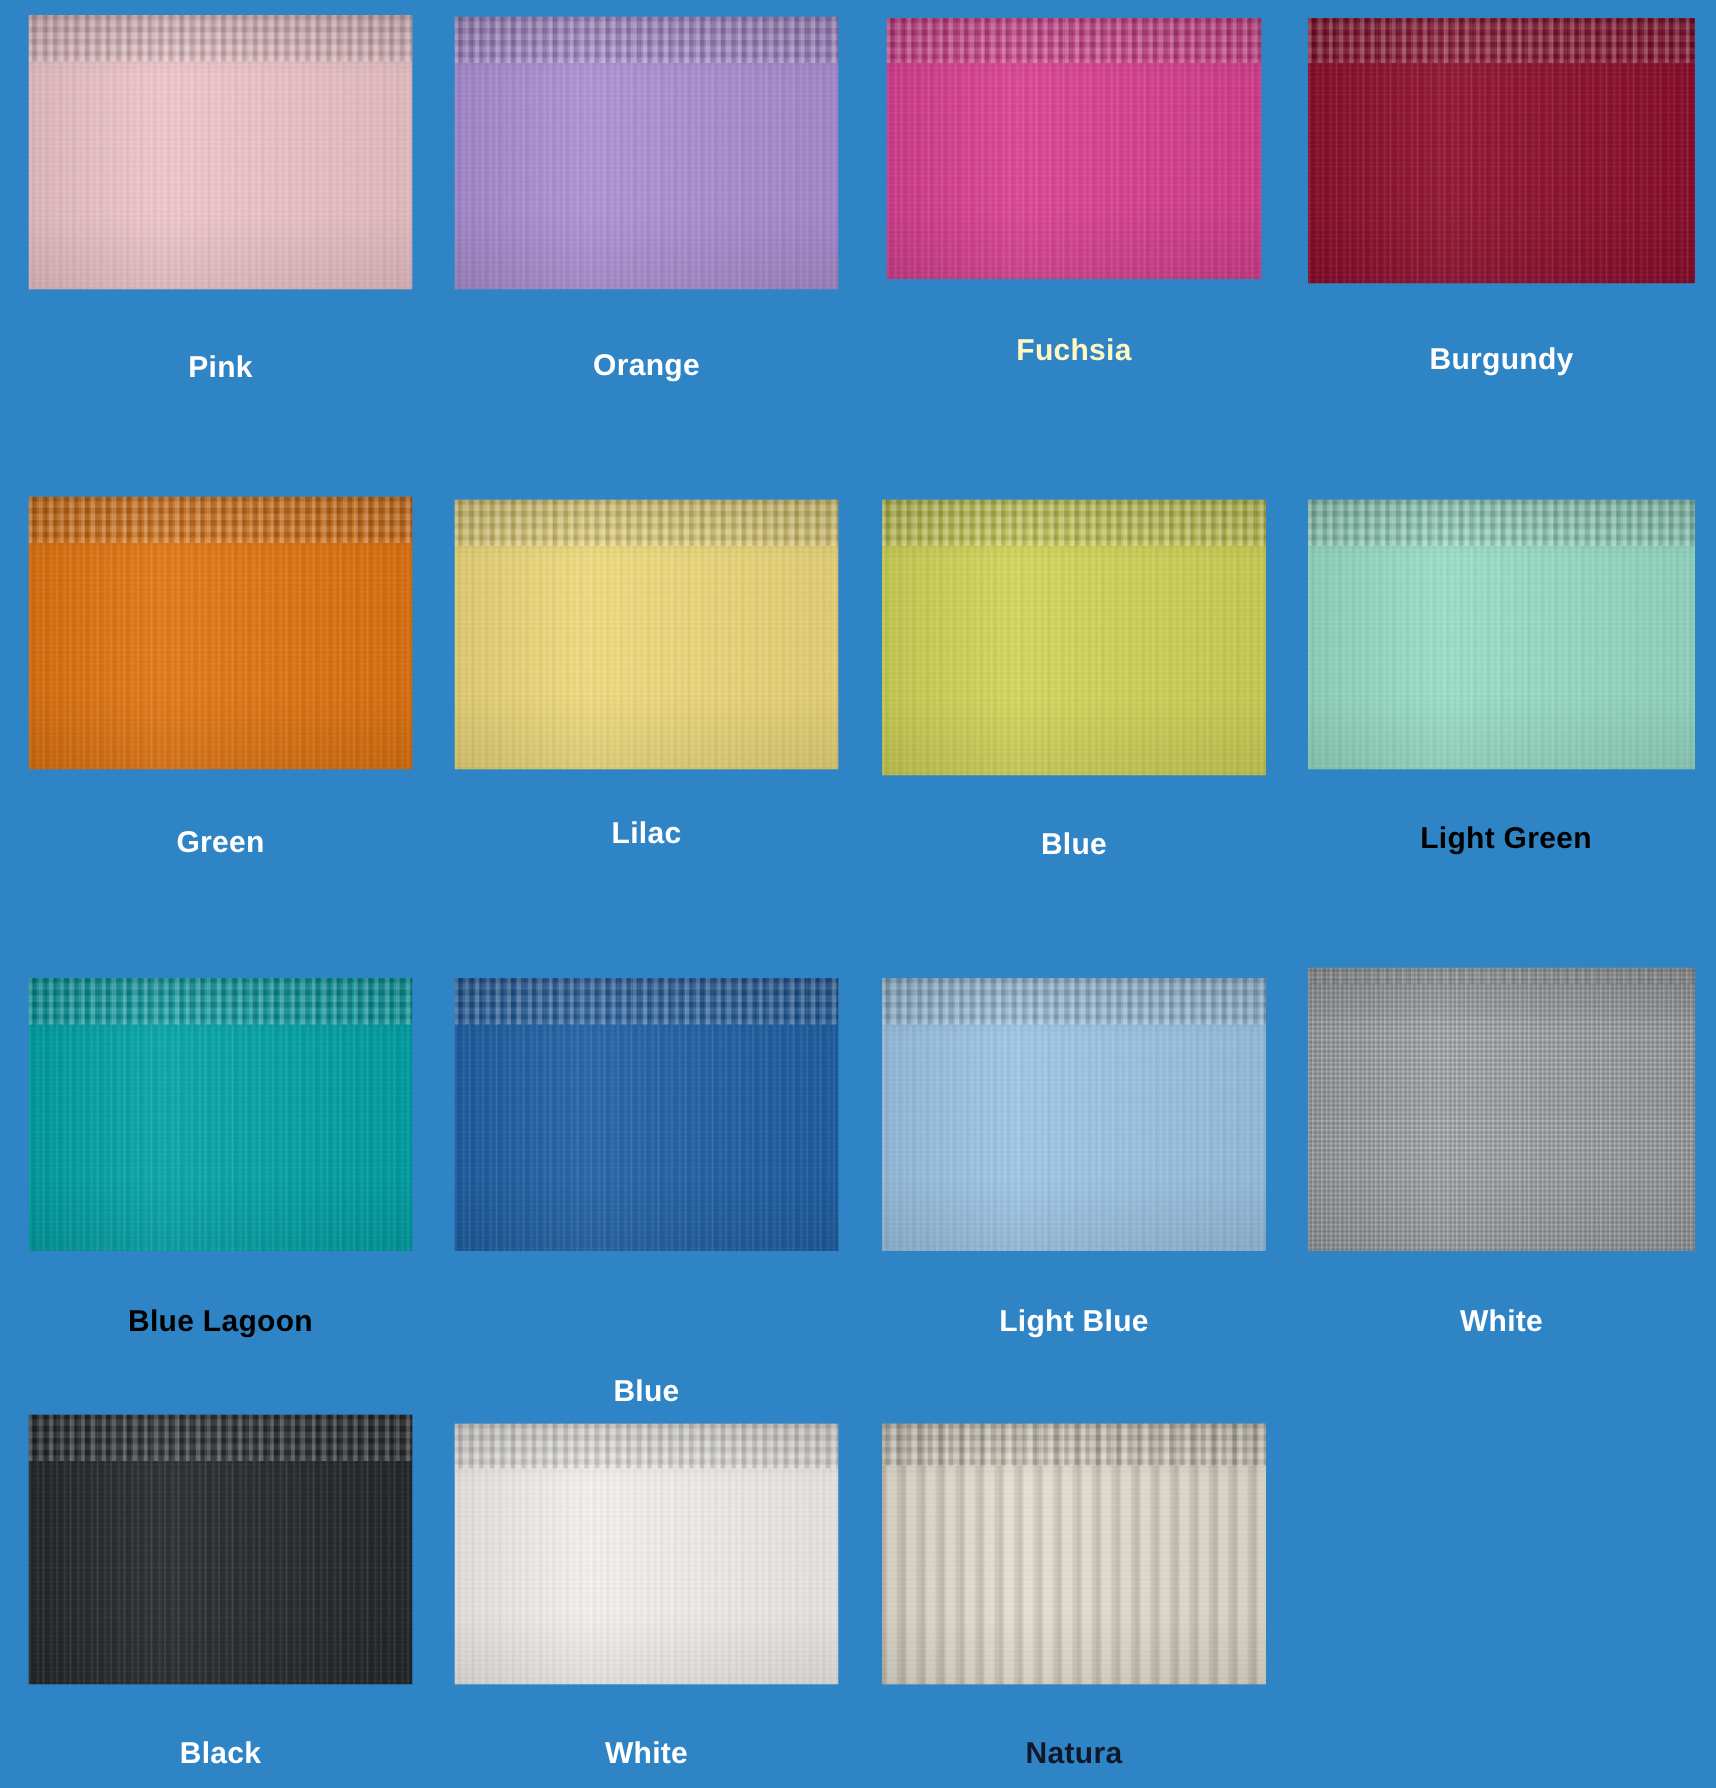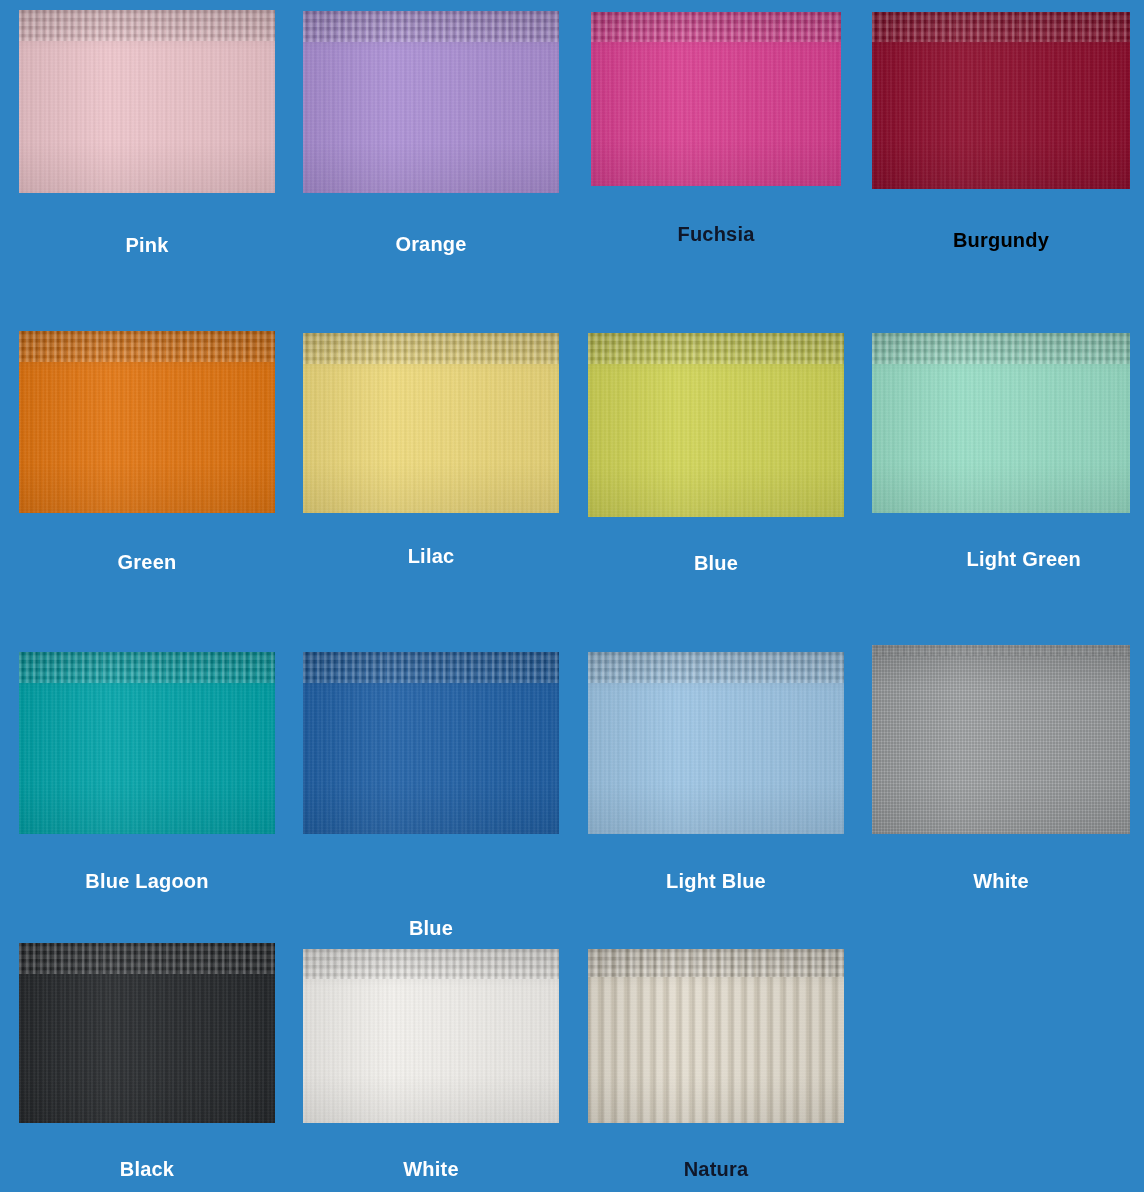--- a/index.html
+++ b/index.html
@@ -174,31 +174,31 @@
       <div class="swatch-label" style="left: 303px; top: 233px; width: 256px; color: rgb(255, 255, 255);">Orange</div>
     </div>
     <div class="swatch-cell" style="left: 0px; top: 0px;">
       <div class="swatch-image" style="left: 591px; top: 12px; width: 250px; height: 174px;">
         <div class="tex-base" style="background: rgb(217, 62, 144);"></div>
         <div class="tex-ribs"></div>
         <div class="tex-weave"></div>
         <div class="tex-band"></div>
         <div class="tex-shade"></div>
       </div>
-      <div class="swatch-label" style="left: 591px; top: 223px; width: 250px; color: #0f172a;">Fuchsia</div>
+      <div class="swatch-label" style="left: 591px; top: 223px; width: 250px; color: #fef9c3;">Fuchsia</div>
     </div>
     <div class="swatch-cell" style="left: 0px; top: 0px;">
       <div class="swatch-image" style="left: 872px; top: 12px; width: 258px; height: 177px;">
         <div class="tex-base" style="background: rgb(141, 12, 44);"></div>
         <div class="tex-ribs"></div>
         <div class="tex-weave"></div>
         <div class="tex-band"></div>
         <div class="tex-shade"></div>
       </div>
-      <div class="swatch-label" style="left: 872px; top: 229px; width: 258px; color: #000000;">Burgundy</div>
+      <div class="swatch-label" style="left: 872px; top: 229px; width: 258px; color: #ffffff;">Burgundy</div>
     </div>
     <div class="swatch-cell" style="left: 0px; top: 0px;">
       <div class="swatch-image" style="left: 19px; top: 331px; width: 256px; height: 182px;">
         <div class="tex-base" style="background: rgb(226, 116, 15);"></div>
         <div class="tex-ribs"></div>
         <div class="tex-weave"></div>
         <div class="tex-band"></div>
         <div class="tex-shade"></div>
       </div>
       <div class="swatch-label" style="left: 19px; top: 551px; width: 256px; color: rgb(255, 255, 255);">Green</div>
@@ -224,31 +224,31 @@
       <div class="swatch-label" style="left: 588px; top: 552px; width: 256px; color: rgb(255, 255, 255);">Blue</div>
     </div>
     <div class="swatch-cell" style="left: 0px; top: 0px;">
       <div class="swatch-image" style="left: 872px; top: 333px; width: 258px; height: 180px;">
         <div class="tex-base" style="background: rgb(151, 221, 197);"></div>
         <div class="tex-ribs"></div>
         <div class="tex-weave"></div>
         <div class="tex-band"></div>
         <div class="tex-shade"></div>
       </div>
-      <div class="swatch-label" style="left: 823px; top: 548px; width: 258px; color: #ffffff; text-align: right;">Light Green</div>
+      <div class="swatch-label" style="left: 875px; top: 548px; width: 258px; color: #000000;">Light Green</div>
     </div>
     <div class="swatch-cell" style="left: 0px; top: 0px;">
       <div class="swatch-image" style="left: 19px; top: 652px; width: 256px; height: 182px;">
         <div class="tex-base" style="background: rgb(0, 163, 168);"></div>
         <div class="tex-ribs"></div>
         <div class="tex-weave"></div>
         <div class="tex-band"></div>
         <div class="tex-shade"></div>
       </div>
-      <div class="swatch-label" style="left: 19px; top: 870px; width: 256px; color: #ffffff;">Blue Lagoon</div>
+      <div class="swatch-label" style="left: 19px; top: 870px; width: 256px; color: #000000;">Blue Lagoon</div>
     </div>
     <div class="swatch-cell" style="left: 0px; top: 0px;">
       <div class="swatch-image" style="left: 303px; top: 652px; width: 256px; height: 182px;">
         <div class="tex-base" style="background: rgb(31, 96, 166);"></div>
         <div class="tex-ribs"></div>
         <div class="tex-weave"></div>
         <div class="tex-band"></div>
         <div class="tex-shade"></div>
       </div>
       <div class="swatch-label" style="left: 303px; top: 870px; width: 256px; color: rgb(255, 255, 255); margin-top: 47px;">Blue</div>

